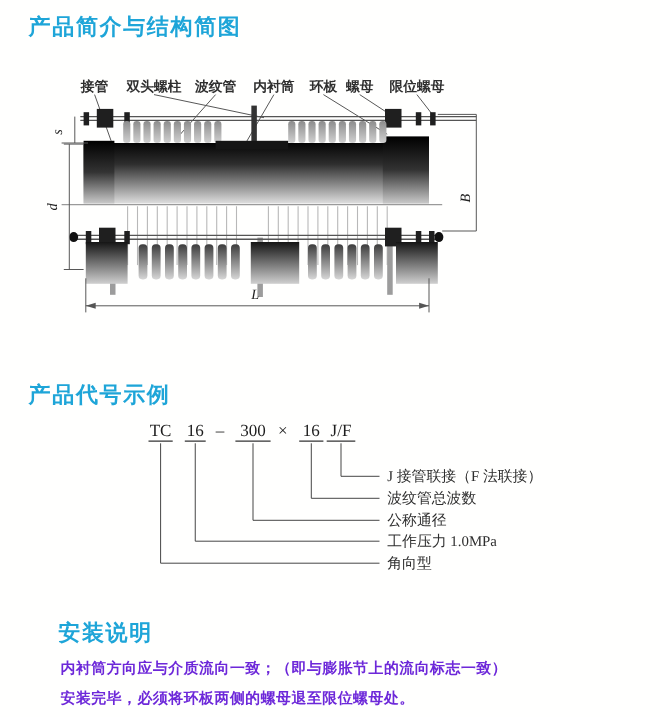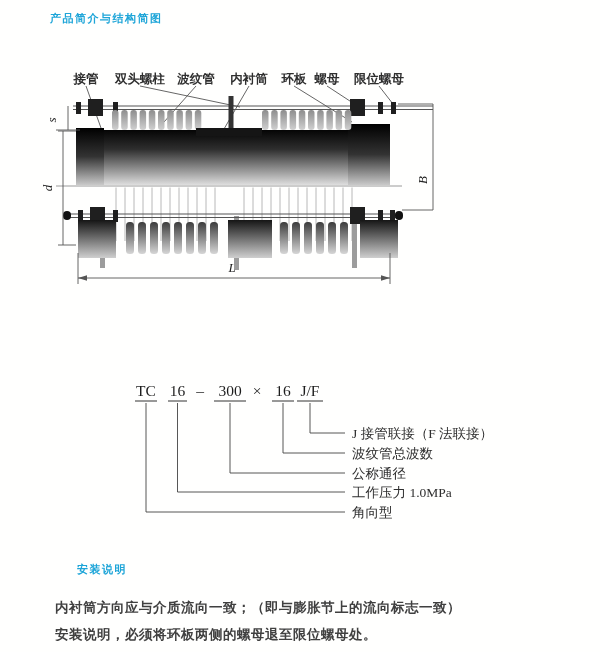--- a/index.html
+++ b/index.html
@@ -1,32 +1,32 @@
 <!DOCTYPE html>
 <html><head>
 <meta charset="utf-8">
 <style>
   html,body{margin:0;padding:0;}
   body{width:600px;height:652px;background:#fffffe;position:relative;overflow:hidden;
        font-family:"Liberation Sans",sans-serif;}
   .page{position:absolute;inset:0;background:#fffffe;}
-  .heading{position:absolute;left:50px;margin:0;font-family:"Liberation Sans",sans-serif;
-           font-size:11px;font-weight:700;color:#1ea5d8;letter-spacing:1.5px;}
+  .heading{position:absolute;left:26px;margin:0;font-family:"Liberation Sans",sans-serif;
+           font-size:20px;font-weight:700;color:#1ea5d8;letter-spacing:1.5px;}
   #heading-structure{top:11px;}
   #heading-code{top:345px;}
   #heading-install{top:562px;margin-left:27px;}
   svg{position:absolute;display:block;}
   #diagram-svg{left:0;top:58px;}
   #code-svg{left:0;top:372px;}
   .svg-cjk{font-family:"Liberation Serif",serif;font-weight:700;font-size:12.5px;fill:#2f2f2f;}
   .svg-dim{font-family:"Liberation Serif",serif;font-style:italic;font-size:13px;fill:#222;}
   .svg-code{font-family:"Liberation Serif",serif;font-size:15.5px;fill:#1d1d1d;}
   .svg-callout{font-family:"Liberation Serif",serif;font-size:13.5px;fill:#2e2e2e;}
   .install-text{position:absolute;left:55px;top:594px;width:500px;}
-  .install-text p{margin:0;font-size:13.5px;line-height:27px;font-weight:600;color:#404040;
+  .install-text p{margin:0;font-size:13.5px;line-height:27px;font-weight:600;color:#6d28d9;
                   letter-spacing:0.5px;}
 </style>
 </head>
 <body>
 
 <div class="page">
 
   <h2 class="heading" id="heading-structure">产品简介与结构简图</h2>
 
   <svg id="diagram-svg" width="600" height="252" viewBox="0 0 600 252">
@@ -214,20 +214,21 @@
     <g stroke="#555" stroke-width="0.9">
       <line x1="78" y1="195" x2="78" y2="226"></line>
       <line x1="390" y1="195" x2="390" y2="226"></line>
       <line x1="78" y1="220" x2="390" y2="220"></line>
       <polygon points="78,220 87,217.3 87,222.7" fill="#555" stroke="none"></polygon>
       <polygon points="390,220 381,217.3 381,222.7" fill="#555" stroke="none"></polygon>
     </g>
     <text class="svg-dim" x="232" y="214" text-anchor="middle" font-style="normal" font-size="15">L</text>
   </svg>
 
+  <h2 class="heading" id="heading-code">产品代号示例</h2>
 
   <svg id="code-svg" width="600" height="165" viewBox="0 0 600 165">
     <g>
       <text class="svg-code" x="146" y="24" text-anchor="middle">TC</text>
       <text class="svg-code" x="177.5" y="24" text-anchor="middle">16</text>
       <text class="svg-code" x="200" y="24" text-anchor="middle">–</text>
       <text class="svg-code" x="230" y="24" text-anchor="middle">300</text>
       <text class="svg-code" x="257" y="24" text-anchor="middle">×</text>
       <text class="svg-code" x="283" y="24" text-anchor="middle">16</text>
       <text class="svg-code" x="310" y="24" text-anchor="middle">J/F</text>
@@ -252,16 +253,16 @@
       <text class="svg-callout" x="352" y="105.5">公称通径</text>
       <text class="svg-callout" x="352" y="124.5">工作压力 1.0MPa</text>
       <text class="svg-callout" x="352" y="144.5">角向型</text>
     </g>
   </svg>
 
   <h2 class="heading" id="heading-install">安装说明</h2>
 
   <div class="install-text">
     <p>内衬筒方向应与介质流向一致；（即与膨胀节上的流向标志一致）</p>
-    <p>安装说明，必须将环板两侧的螺母退至限位螺母处。</p>
+    <p>安装完毕，必须将环板两侧的螺母退至限位螺母处。</p>
   </div>
 
 </div>
 
 </body></html>

